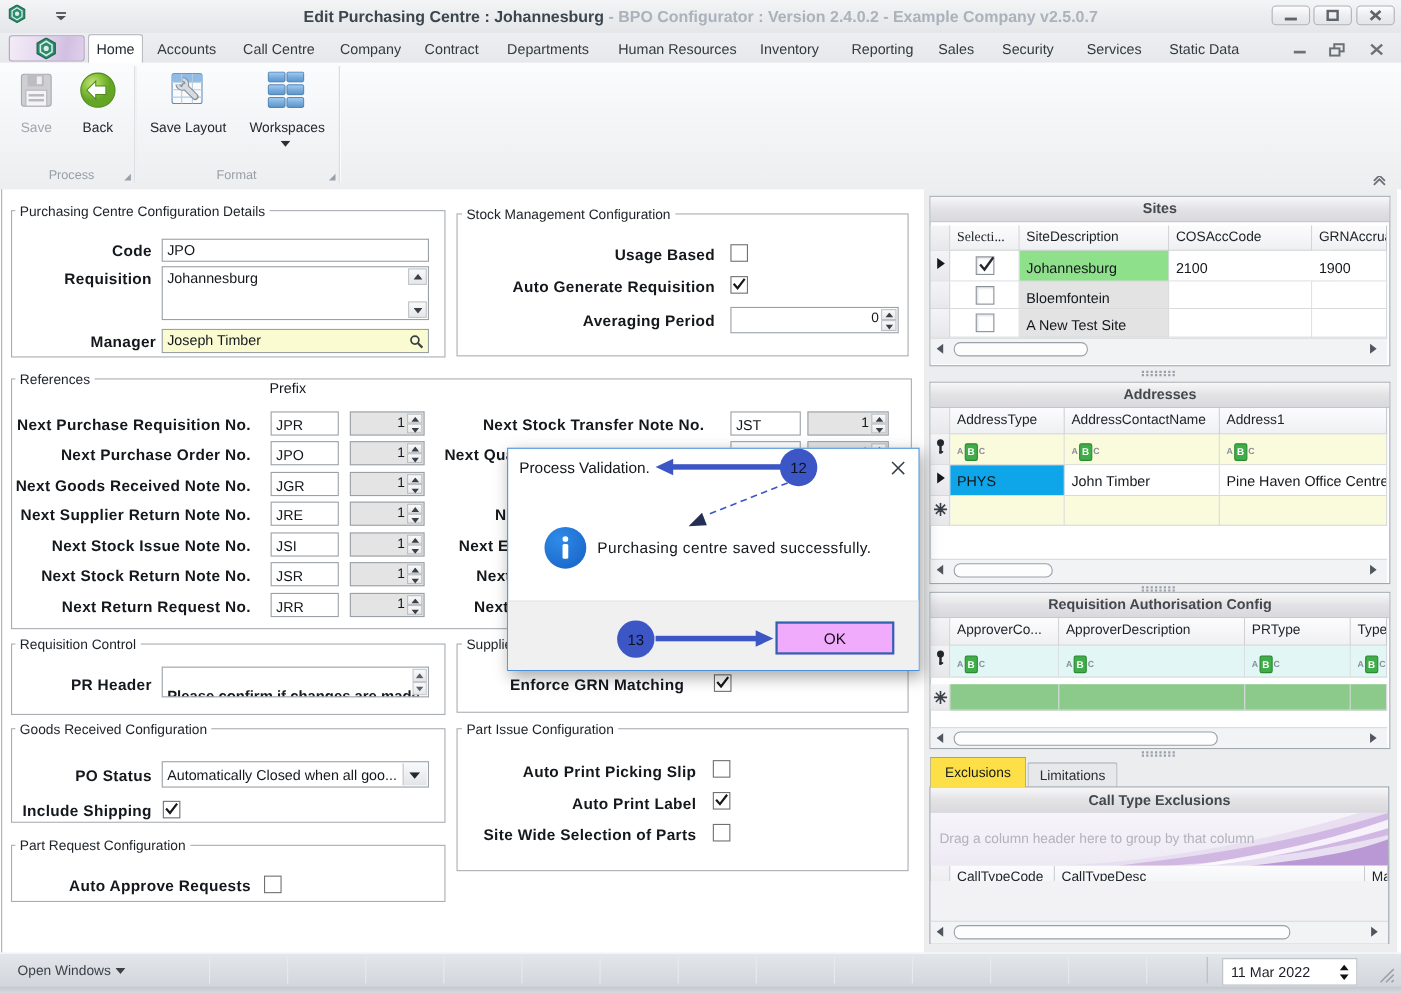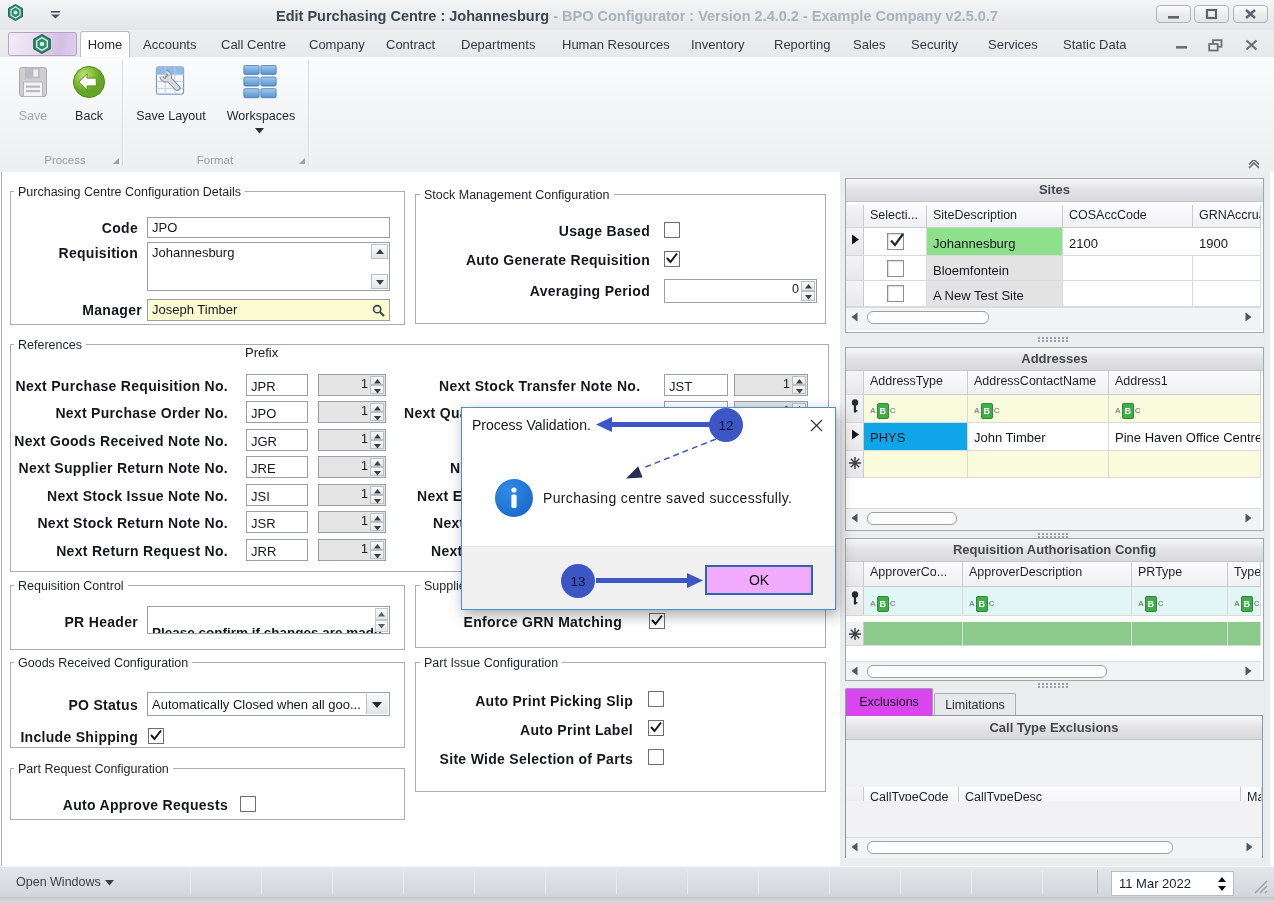--- a/index.html
+++ b/index.html
@@ -205,21 +205,21 @@
       </svg>
     <div class="rsep" style="left:308px"></div>
   </div>
 
   <div id="content">
     <div class="abs" style="left:1px;top:0;width:1px;height:694px;background:#a9adb3;"></div>
       <div id="rightpanel">
         <div class="grid" style="left:5px;top:6px;width:417px;height:153px;">
 <div class="gtitle">Sites</div>
 <div class="gind" style="left:0;top:26px;width:18px;height:23px;"></div>
-<div class="ghcell" style="left:18px;top:26px;width:63px;height:23px;">Selecti...</div>
+<div class="ghcell" style="left:18px;top:26px;width:63px;height:23px;font-family:Liberation Serif, serif;">Selecti...</div>
 <div class="ghcell" style="left:81px;top:26px;width:136px;height:23px;">SiteDescription</div>
 <div class="ghcell" style="left:217px;top:26px;width:130px;height:23px;">COSAccCode</div>
 <div class="ghcell" style="left:347px;top:26px;width:68px;height:23px;">GRNAccrualA</div>
 <div class="gind" style="left:0;top:49px;width:18px;height:28px;background:#eceder;">
             <svg width="9" height="11" viewBox="0 0 9 11" style="position:absolute;left:5px;top:6px;">
               <polygon points="1,0.5 8,5.5 1,10.5" fill="#14181c"></polygon>
             </svg>
           </div>
 <div class="gcell" style="left:18px;top:49px;width:63px;height:28px;">
             <div style="position:absolute;left:23px;top:5px;width:15px;height:15px;border:1px solid #8a9098;background:#fff;box-shadow:inset 1px 1px 2px rgba(0,0,0,0.15);">
@@ -361,24 +361,33 @@
               <polygon points="6.5,0.5 0.5,5 6.5,9.5" fill="#50565e"></polygon>
             </svg>
             <div class="thumb" style="left:21px;width:238px;"></div>
             <svg style="left:399px;top:4px;" width="7" height="10" viewBox="0 0 7 10">
               <polygon points="0.5,0.5 6.5,5 0.5,9.5" fill="#50565e"></polygon>
             </svg>
           </div>
 </div>
 <div class="abs" style="left:198px;top:511px;width:30px;height:2px;border-top:2px dotted #9aa0a8;"></div>
         <div class="abs" style="left:198px;top:514px;width:30px;height:2px;border-top:2px dotted #9aa0a8;"></div>
-<div class="abs" style="left:5px;top:516px;width:88px;height:28px;background:#d946ef;border:1px solid #9aa0a8;border-bottom:none;border-radius:2px 2px 0 0;font-size:12.5px;color:#14181c;text-align:center;line-height:27px;box-sizing:border-box;z-index:2;">Exclusions</div>
+<div class="abs" style="left:5px;top:516px;width:88px;height:28px;background:#fde047;border:1px solid #9aa0a8;border-bottom:none;border-radius:2px 2px 0 0;font-size:12.5px;color:#14181c;text-align:center;line-height:27px;box-sizing:border-box;z-index:2;">Exclusions</div>
 <div class="abs" style="left:94px;top:521px;width:82px;height:23px;background:#e7e8ea;border:1px solid #a8aeb4;border-bottom:none;border-radius:2px 2px 0 0;font-size:12.5px;color:#2a2f35;text-align:center;line-height:22px;box-sizing:border-box;">Limitations</div>
 <div class="abs" style="left:5px;top:543px;width:418px;height:143px;background:#f0f1f3;border:1px solid #8f97a0;box-sizing:border-box;z-index:1;">
 <div class="gtitle" style="height:23px;line-height:23px;">Call Type Exclusions</div>
+<div class="abs" style="left:0;right:0;top:23px;height:48px;background:linear-gradient(#f6f4fa,#eeeaf4);overflow:hidden;">
+<svg width="416" height="48" viewBox="0 0 416 48" style="position:absolute;left:0;top:0;">
+<path d="M0 48 L120 48 C230 42 320 22 416 -8 L416 48 Z" fill="#e6dcf0" opacity="0.85"></path>
+<path d="M170 48 C270 36 340 24 416 0 L416 20 C345 38 265 45 215 48 Z" fill="#cbb1e0" opacity="0.85"></path>
+<path d="M290 48 C350 42 390 34 416 24 L416 48 Z" fill="#b18bd0" opacity="0.85"></path>
+<path d="M235 48 C305 38 365 24 416 6 L416 14 C355 32 295 43 255 48 Z" fill="#ffffff" opacity="0.8"></path>
+</svg>
+<span style="position:absolute;left:8px;top:16px;font-size:12.5px;color:#b2b2bc;">Drag a column header here to group by that column</span>
+</div>
 <div class="abs" style="left:0;right:0;top:71px;height:14px;overflow:hidden;">
 <div class="gind" style="left:0;top:0;width:18px;height:25px;"></div>
 <div class="ghcell" style="left:18px;top:0;width:95px;height:25px;">CallTypeCode</div>
 <div class="ghcell" style="left:113px;top:0;width:282px;height:25px;">CallTypeDesc</div>
 <div class="ghcell" style="left:395px;top:0;width:21px;height:25px;">Man</div>
 </div>
 <div class="abs" style="left:0;right:0;top:85px;height:36px;background:#f2f2f4;"></div>
 <div class="hsb" style="left:0px;top:121px;width:416px;height:20px;">
             <svg style="left:5px;top:4px;" width="7" height="10" viewBox="0 0 7 10">
               <polygon points="6.5,0.5 0.5,5 6.5,9.5" fill="#50565e"></polygon>

